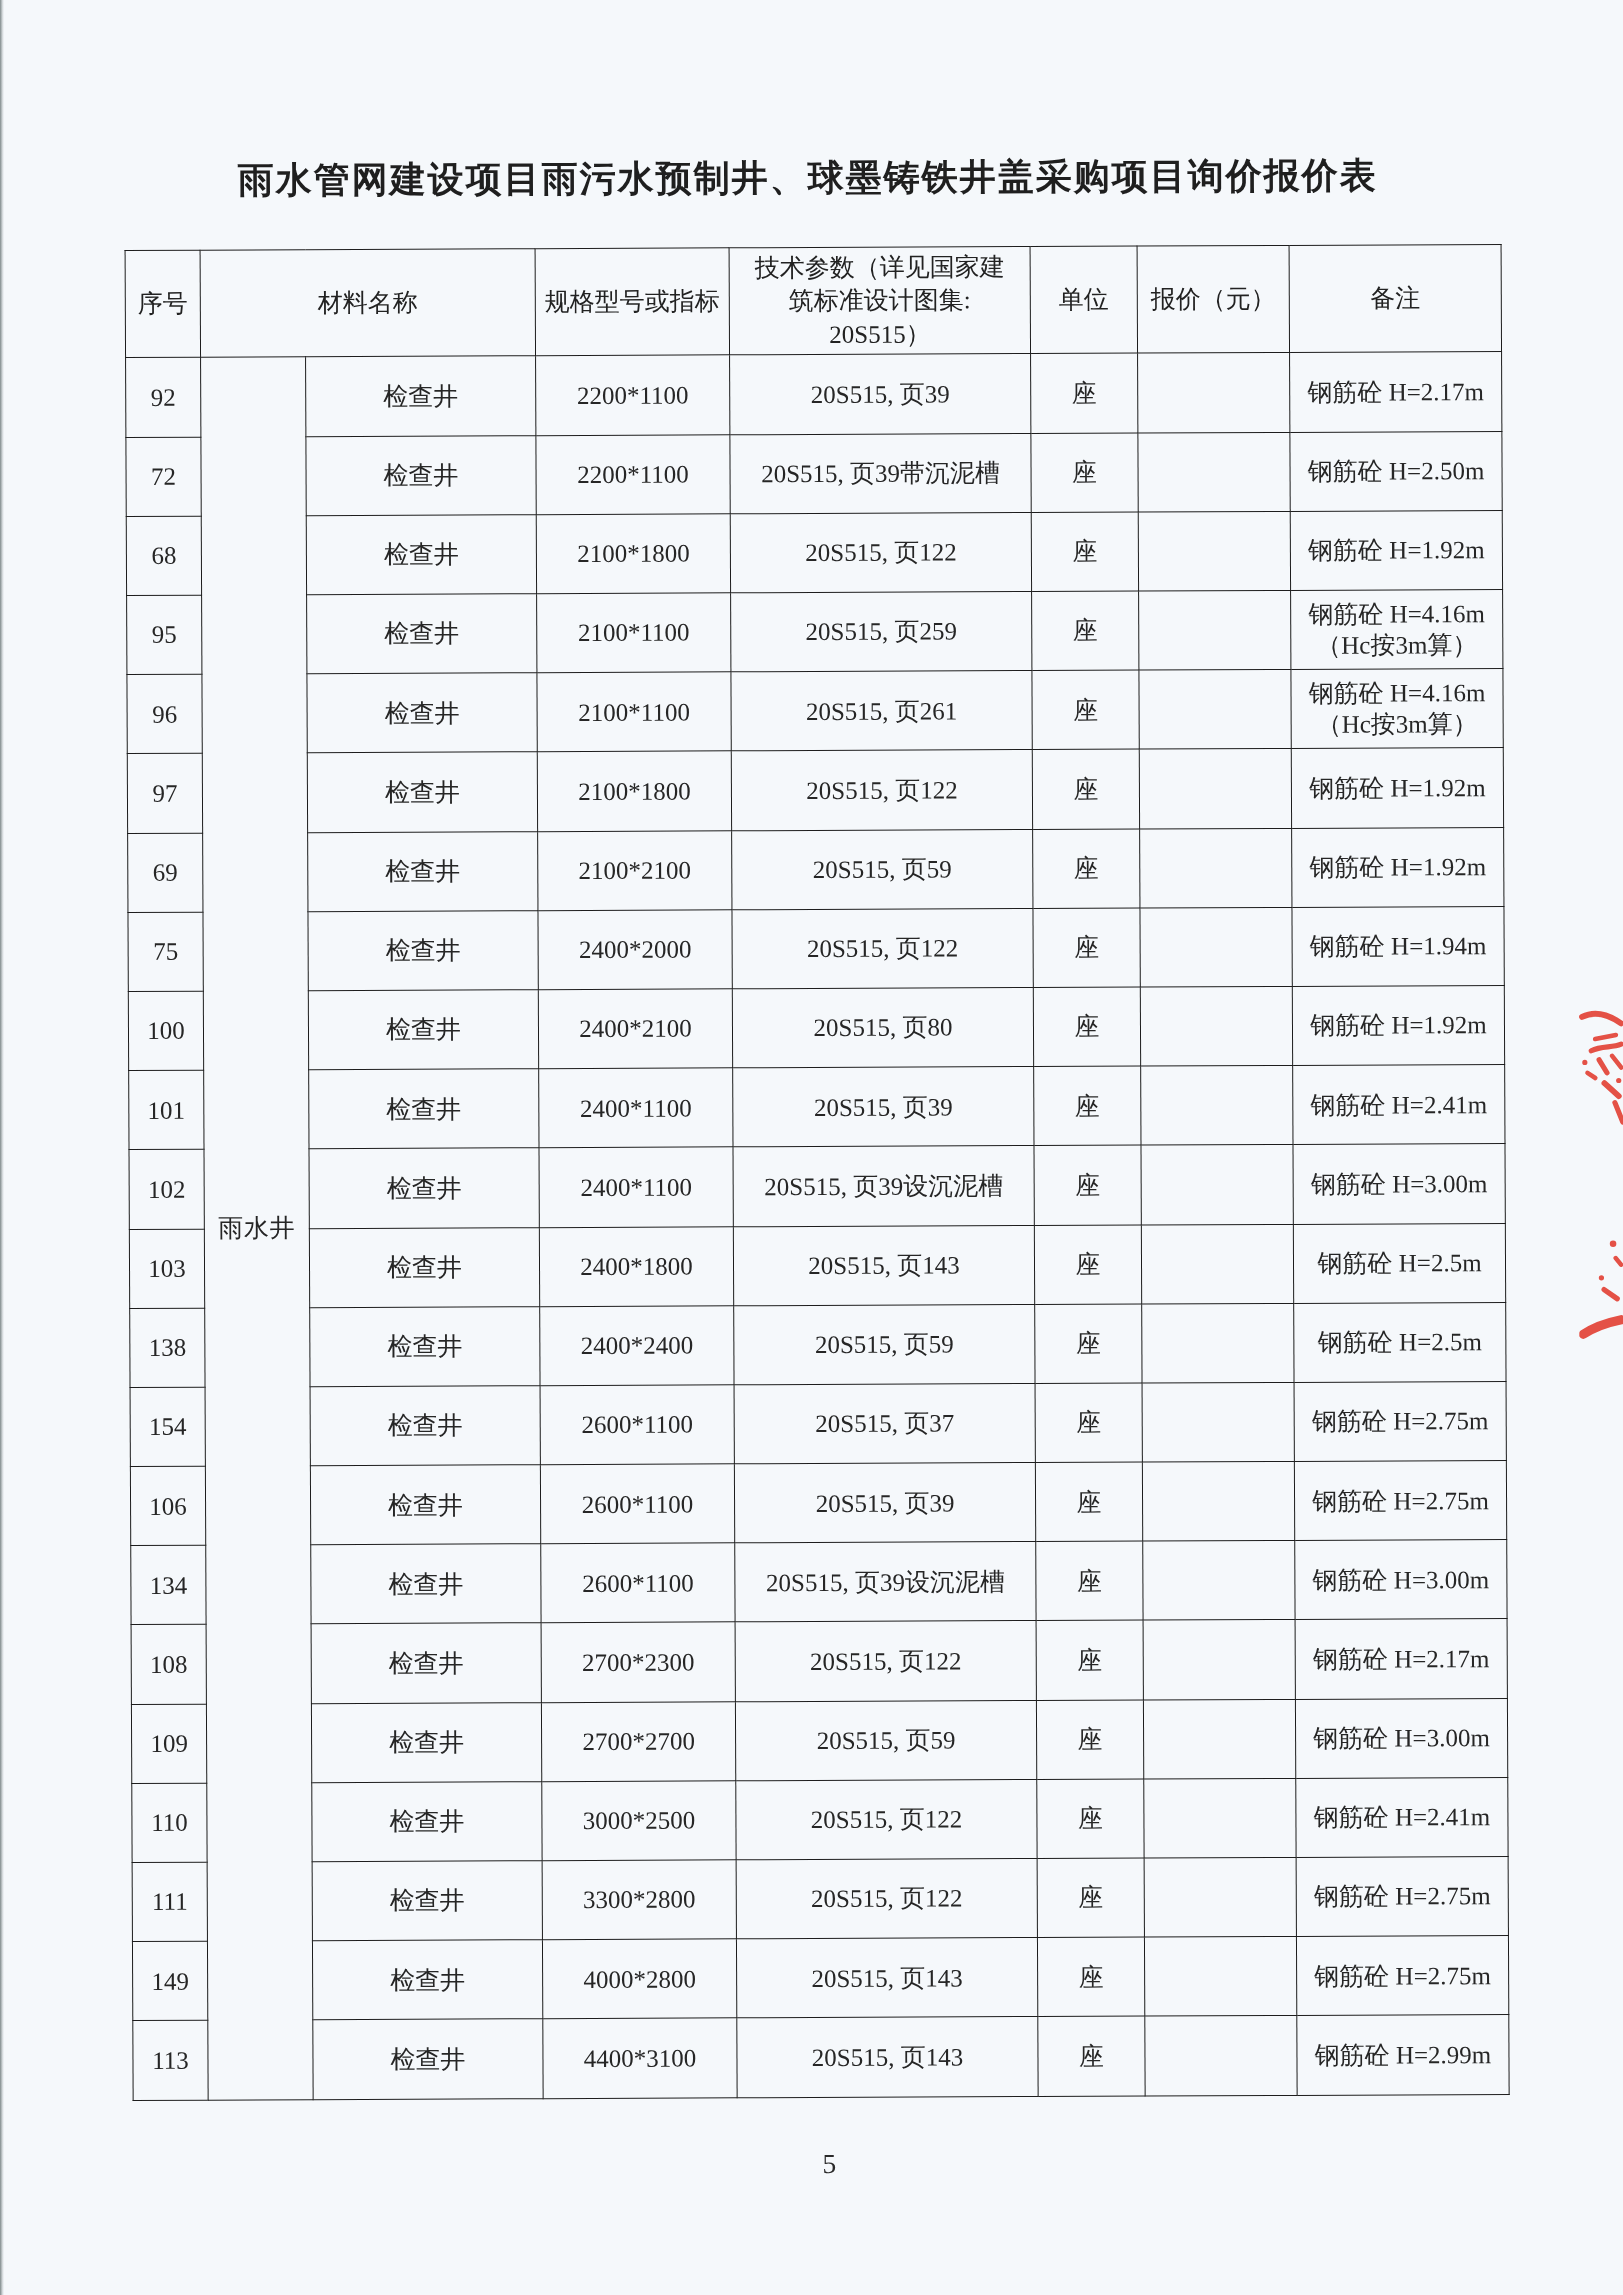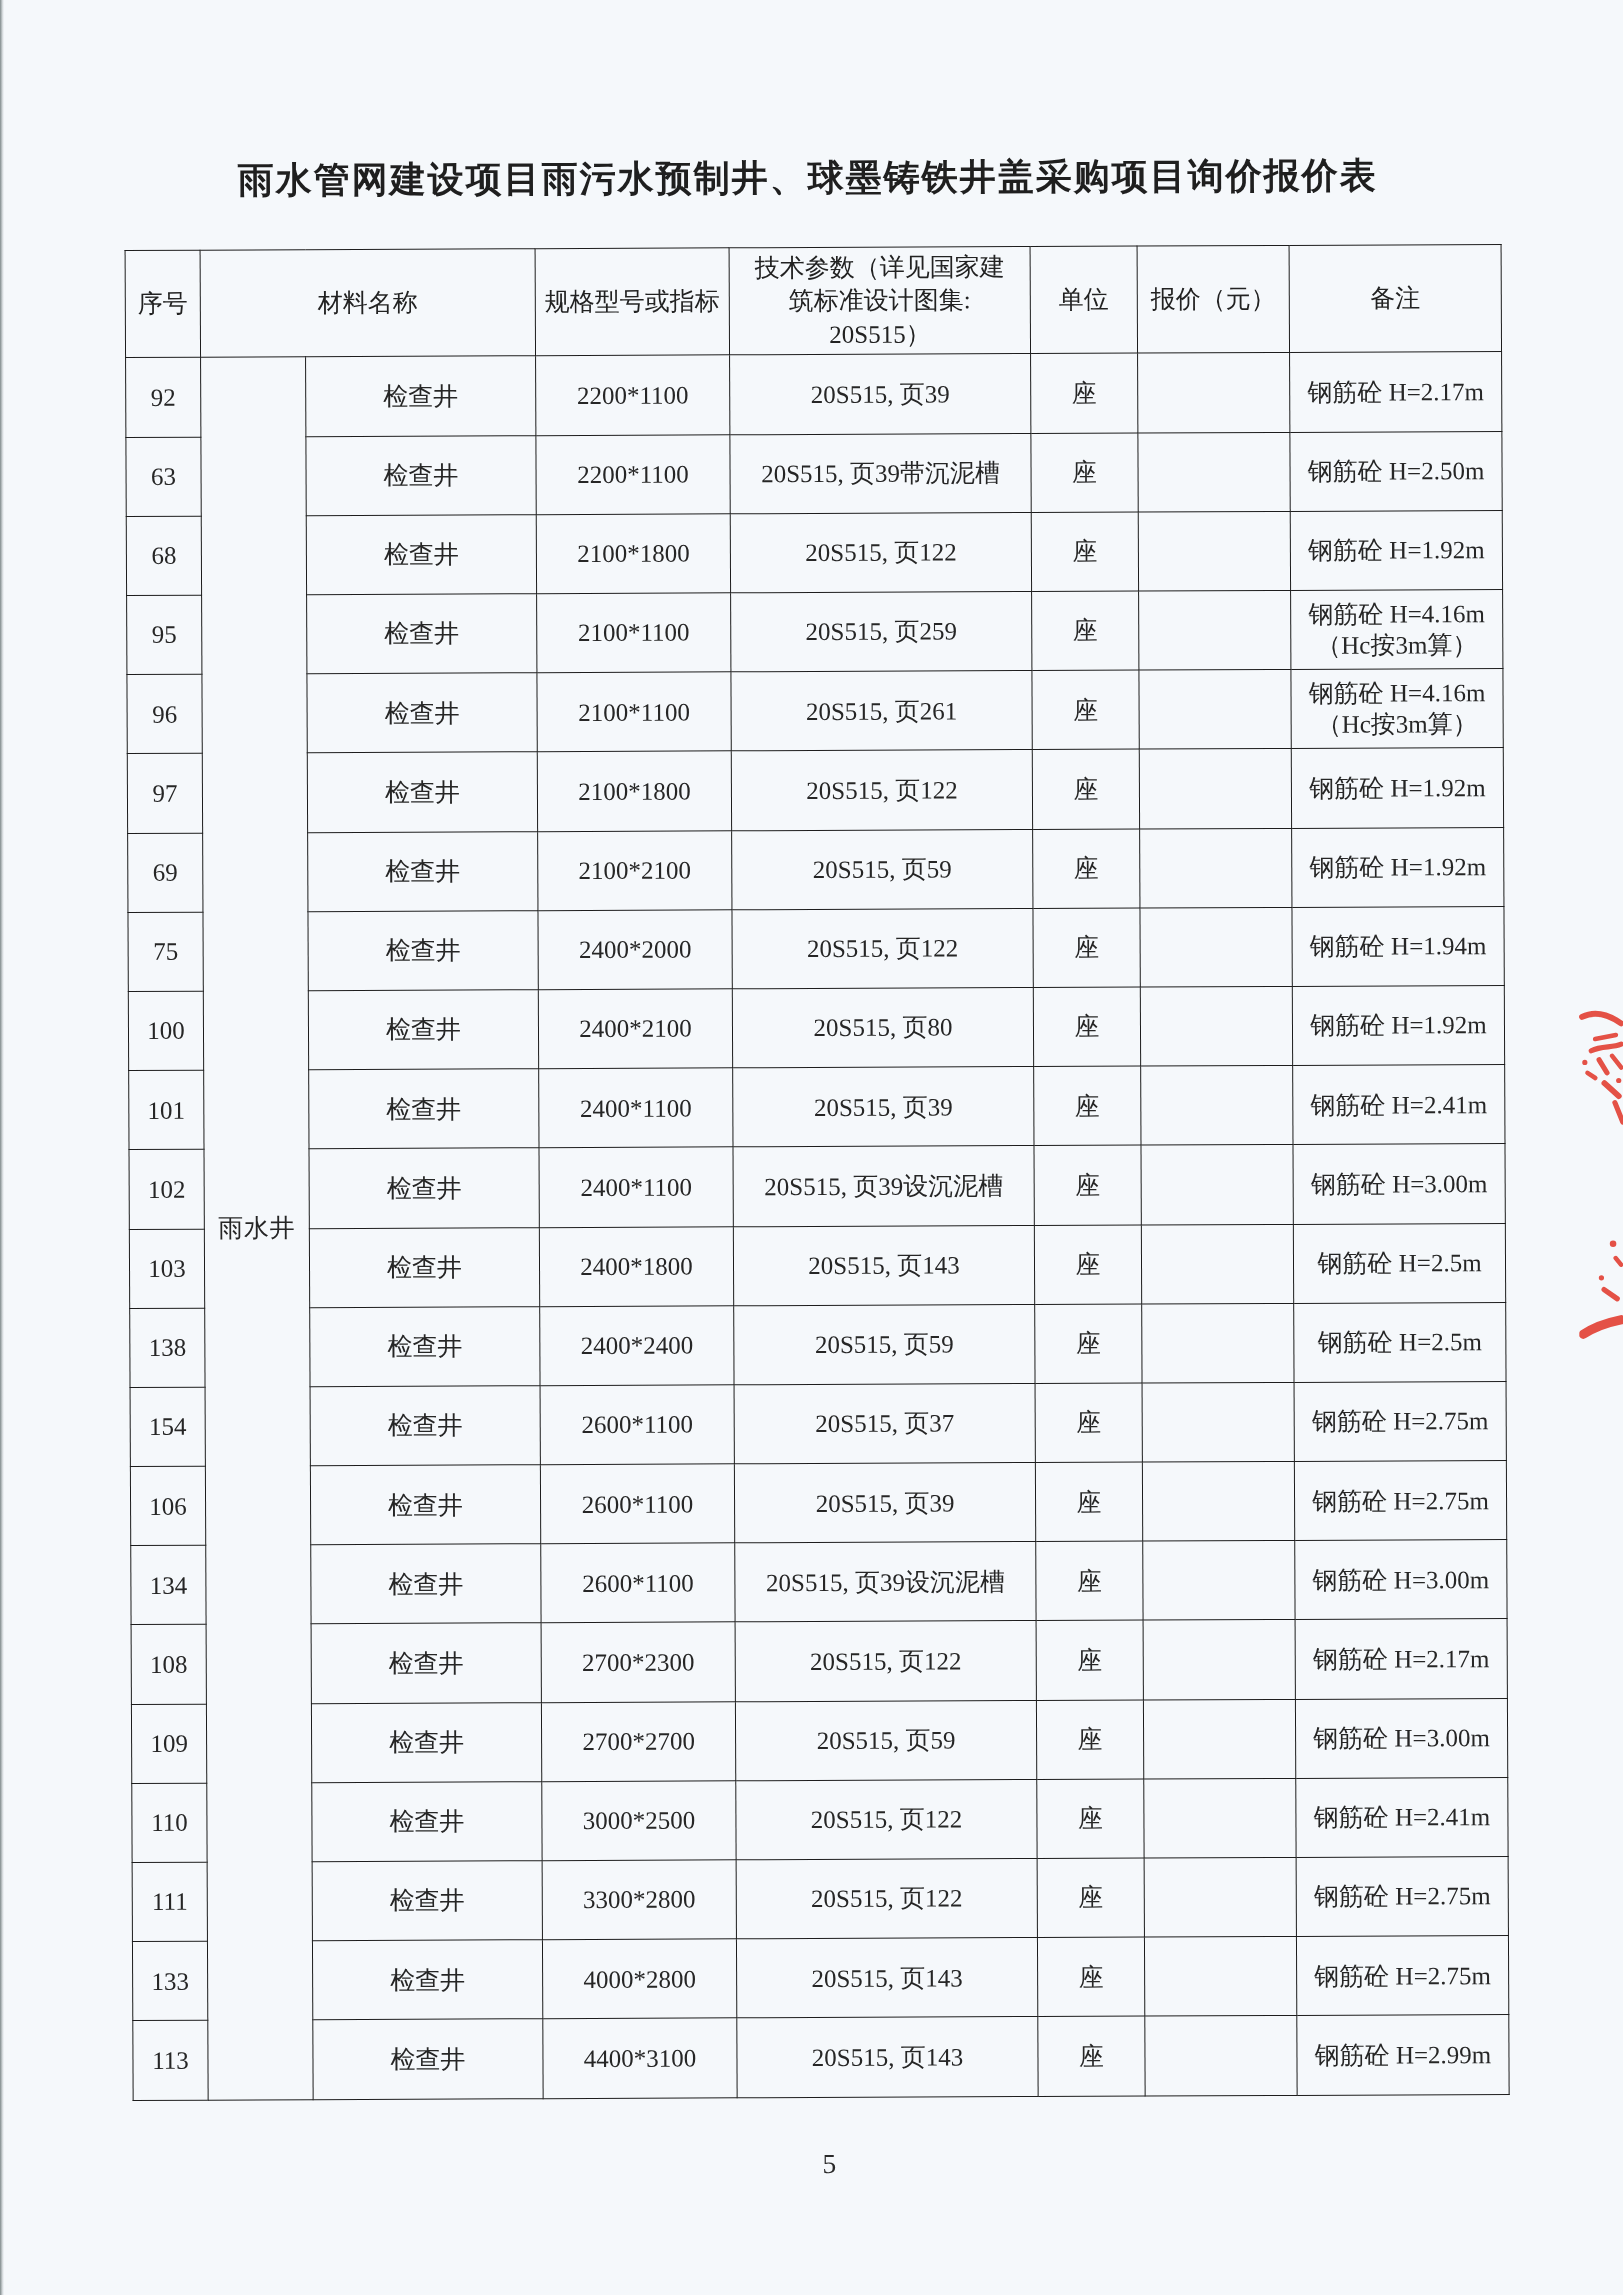--- a/index.html
+++ b/index.html
@@ -101,21 +101,21 @@
           <td class="c-index">92</td>
           <td class="c-cat" rowspan="22">雨水井</td>
           <td class="c-material">检查井</td>
           <td class="c-spec">2200*1100</td>
           <td class="c-params">20S515, 页39</td>
           <td class="c-unit">座</td>
           <td class="c-price"></td>
           <td class="c-remark">钢筋砼 H=2.17m</td>
         </tr>
         <tr>
-          <td class="c-index">63</td>
+          <td class="c-index">72</td>
           <td class="c-material">检查井</td>
           <td class="c-spec">2200*1100</td>
           <td class="c-params">20S515, 页39带沉泥槽</td>
           <td class="c-unit">座</td>
           <td class="c-price"></td>
           <td class="c-remark">钢筋砼 H=2.50m</td>
         </tr>
         <tr>
           <td class="c-index">68</td>
           <td class="c-material">检查井</td>
@@ -274,21 +274,21 @@
         <tr>
           <td class="c-index">111</td>
           <td class="c-material">检查井</td>
           <td class="c-spec">3300*2800</td>
           <td class="c-params">20S515, 页122</td>
           <td class="c-unit">座</td>
           <td class="c-price"></td>
           <td class="c-remark">钢筋砼 H=2.75m</td>
         </tr>
         <tr>
-          <td class="c-index">133</td>
+          <td class="c-index">149</td>
           <td class="c-material">检查井</td>
           <td class="c-spec">4000*2800</td>
           <td class="c-params">20S515, 页143</td>
           <td class="c-unit">座</td>
           <td class="c-price"></td>
           <td class="c-remark">钢筋砼 H=2.75m</td>
         </tr>
         <tr>
           <td class="c-index">113</td>
           <td class="c-material">检查井</td>

